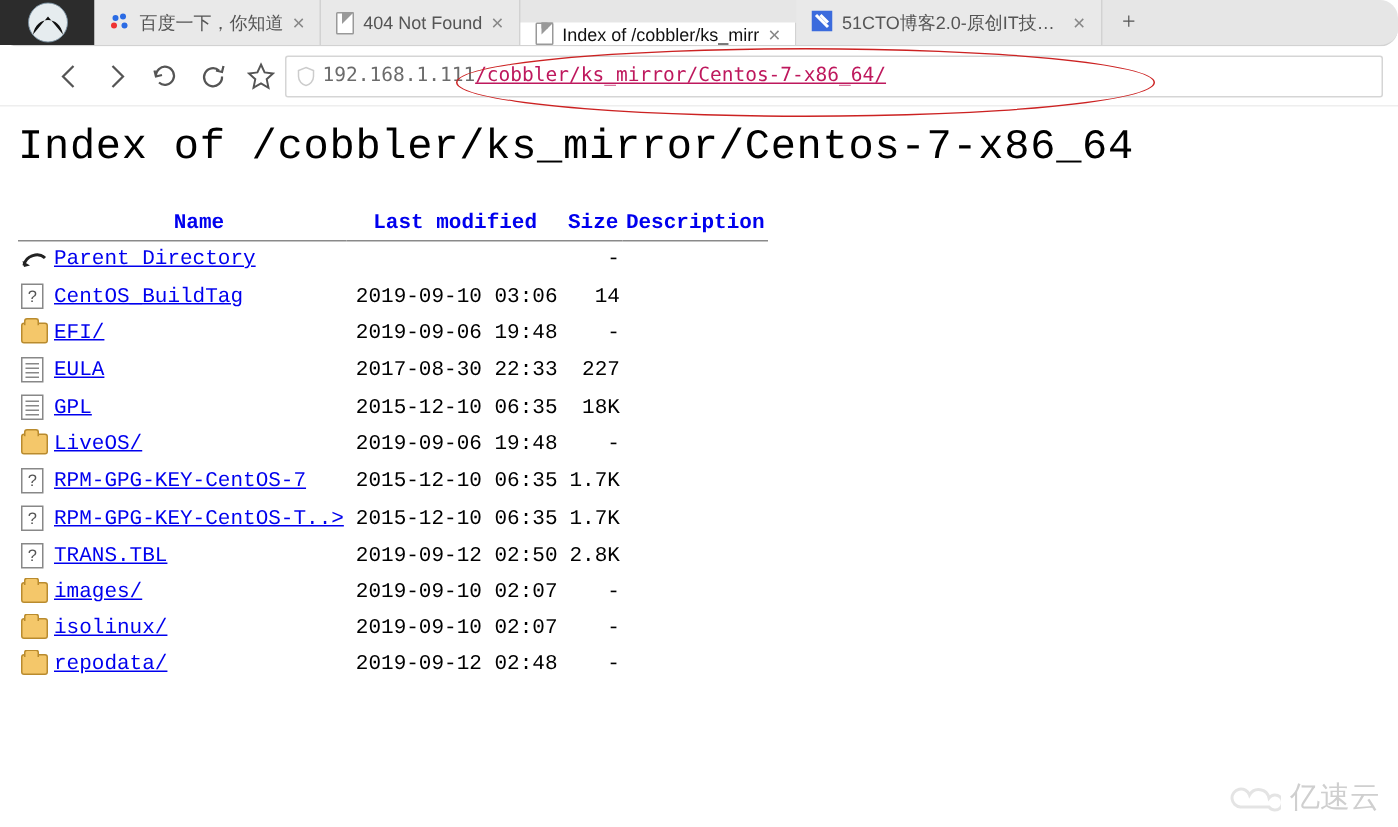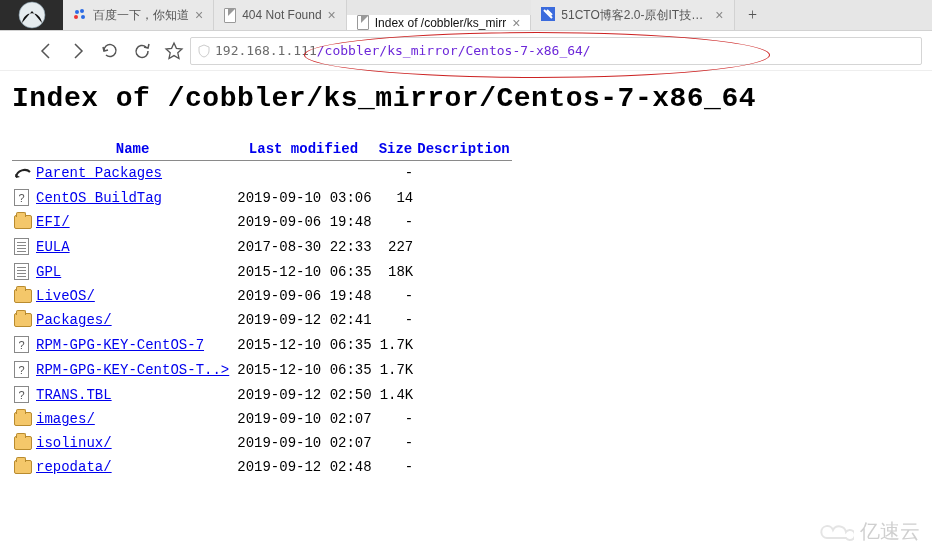--- a/index.html
+++ b/index.html
@@ -1,39 +1,39 @@
 <!DOCTYPE html>
 <html><head>
   <meta charset="utf-8">
   <style>
     * { margin: 0; padding: 0; box-sizing: border-box; }
     body { font-family: "SimSun","NSimSun","MS Song","HeiTi",serif; font-size: 13px; background: #fff; color: #000; width: 932px; height: 551px; overflow: hidden; position: relative; }
-    .tabbar { display: flex; height: 31px; background: #e6e6e6; border-bottom: 1px solid #d2d2d2; align-items: stretch; }
+    .tabbar { display: flex; height: 31px; background: #e6e6e6; border-bottom: 1px solid #d2d2d2; align-items: stretch; border-radius: 12px; }
     .fav { width: 63px; display: flex; align-items: center; justify-content: center; background: #2c2c2c; }
     .tab { display: flex; align-items: center; padding: 0 10px 0 10px; border-right: 1px solid #d2d2d2; gap: 6px; min-width: 0; font-family: "Microsoft YaHei","SimSun",sans-serif; font-size: 12px; color: #555; background: #e9e9e9; }
     .tab.active { background: #fff; color: #111; margin-top: 15px; }
     .tab .label { white-space: nowrap; overflow: hidden; text-overflow: ellipsis; max-width: 148px; }
     .tab .close { color: #888; font-size: 14px; line-height: 1; cursor: pointer; }
     .tab .doc-ico { width: 12px; height: 15px; border: 1px solid #999; border-radius: 1px; position: relative; background: #fff; }
     .tab .doc-ico::after { content: ""; position: absolute; right: -1px; top: -1px; border: 4px solid transparent; border-left-color: #999; border-top-color: #999; }
     .tab .baidu-ico { width:14px; height:14px; display:inline-block; }
     .newtab { width: 36px; display: flex; align-items: center; justify-content: center; font-size: 16px; color: #555; }
     
     .navbar { display: flex; align-items: center; height: 40px; padding: 0 10px; border-bottom: 1px solid #eee; }
     .navbar svg { display: block; }
     .navbtn { width: 32px; height: 28px; display: flex; align-items: center; justify-content: center; cursor: pointer; }
     .navbtn.back { margin-left: 20px; }
     .urlbox { flex: 1; height: 28px; border: 1px solid #d5d5d5; border-radius: 2px; display: flex; align-items: center; padding: 0 6px; position: relative; }
     .urlbox .shield { margin-right: 4px; color:#bbb; }
     .url-host { font-family: "SimSun","Consolas",monospace; color: #6b6b6b; }
-    .url-path { font-family: "SimSun","Consolas",monospace; color: #6d28d9; }
+    .url-path { font-family: "SimSun","Consolas",monospace; color: #be185d; text-decoration: underline; }
     .oval { position: absolute; left: 304px; top: 32px; width: 466px; height: 46px; border: 1px solid #c22; border-radius: 50%; pointer-events: none; }
 
     .content { padding: 12px 12px; font-family: "SimSun","NSimSun","Courier New",monospace; }
-    h1 { font-family: "SimSun","NSimSun","Courier New",monospace; font-size: 28px; font-weight: bold; letter-spacing: 0.5px; margin-bottom: 24px; }
+    h1 { font-family: "SimSun","NSimSun","Courier New",monospace; font-size: 28px; font-weight: normal; letter-spacing: 0.5px; margin-bottom: 24px; }
     table { border-collapse: collapse; }
     th { color: #0000ee; font-family: "SimSun","Courier New",monospace; font-size: 14px; font-weight: bold; padding: 3px 2px; }
     th.name { text-align: center; padding-left: 40px; padding-right: 40px; }
     th.lm { text-align: center; }
     th.sz { text-align: center; }
     th.ds { text-align: center; }
     tr.hr td { border-top: 1px solid #8a8a8a; padding: 0; height: 0; }
     td { font-family: "SimSun","Courier New",monospace; font-size: 14px; padding: 4px 2px; vertical-align: middle; }
     td.ico { width: 22px; }
     td.fname a { color: #0000ee; text-decoration: underline; }
@@ -146,21 +146,21 @@
         </tr>
     </tbody>
       <tbody id="rows">
         <tr>
           <td class="ico">
             <span class="ico-back"><svg width="18" height="14" viewBox="0 0 18 14">
                 <path d="M2 11 C 3 4, 12 2, 16 6" fill="none" stroke="#222" stroke-width="2"></path>
                 <path d="M1 8 L2 12 L6 11" fill="#222"></path>
               </svg></span>
           </td>
-          <td class="fname"><a href="#">Parent Packages</a></td>
+          <td class="fname"><a href="#">Parent Directory</a></td>
           <td class="lm"></td>
           <td class="sz">-</td>
           <td></td>
         </tr>
         <tr>
           <td class="ico">
             <span class="ico-file">?</span>
           </td>
           <td class="fname"><a href="#">CentOS_BuildTag</a></td>
           <td class="lm">2019-09-10 03:06</td>
@@ -198,29 +198,20 @@
           <td class="ico">
             <span class="ico-folder"></span>
           </td>
           <td class="fname"><a href="#">LiveOS/</a></td>
           <td class="lm">2019-09-06 19:48</td>
           <td class="sz">-</td>
           <td></td>
         </tr>
         <tr>
           <td class="ico">
-            <span class="ico-folder"></span>
-          </td>
-          <td class="fname"><a href="#">Packages/</a></td>
-          <td class="lm">2019-09-12 02:41</td>
-          <td class="sz">-</td>
-          <td></td>
-        </tr>
-        <tr>
-          <td class="ico">
             <span class="ico-file">?</span>
           </td>
           <td class="fname"><a href="#">RPM-GPG-KEY-CentOS-7</a></td>
           <td class="lm">2015-12-10 06:35</td>
           <td class="sz">1.7K</td>
           <td></td>
         </tr>
         <tr>
           <td class="ico">
             <span class="ico-file">?</span>
@@ -229,21 +220,21 @@
           <td class="lm">2015-12-10 06:35</td>
           <td class="sz">1.7K</td>
           <td></td>
         </tr>
         <tr>
           <td class="ico">
             <span class="ico-file">?</span>
           </td>
           <td class="fname"><a href="#">TRANS.TBL</a></td>
           <td class="lm">2019-09-12 02:50</td>
-          <td class="sz">1.4K</td>
+          <td class="sz">2.8K</td>
           <td></td>
         </tr>
         <tr>
           <td class="ico">
             <span class="ico-folder"></span>
           </td>
           <td class="fname"><a href="#">images/</a></td>
           <td class="lm">2019-09-10 02:07</td>
           <td class="sz">-</td>
           <td></td>

